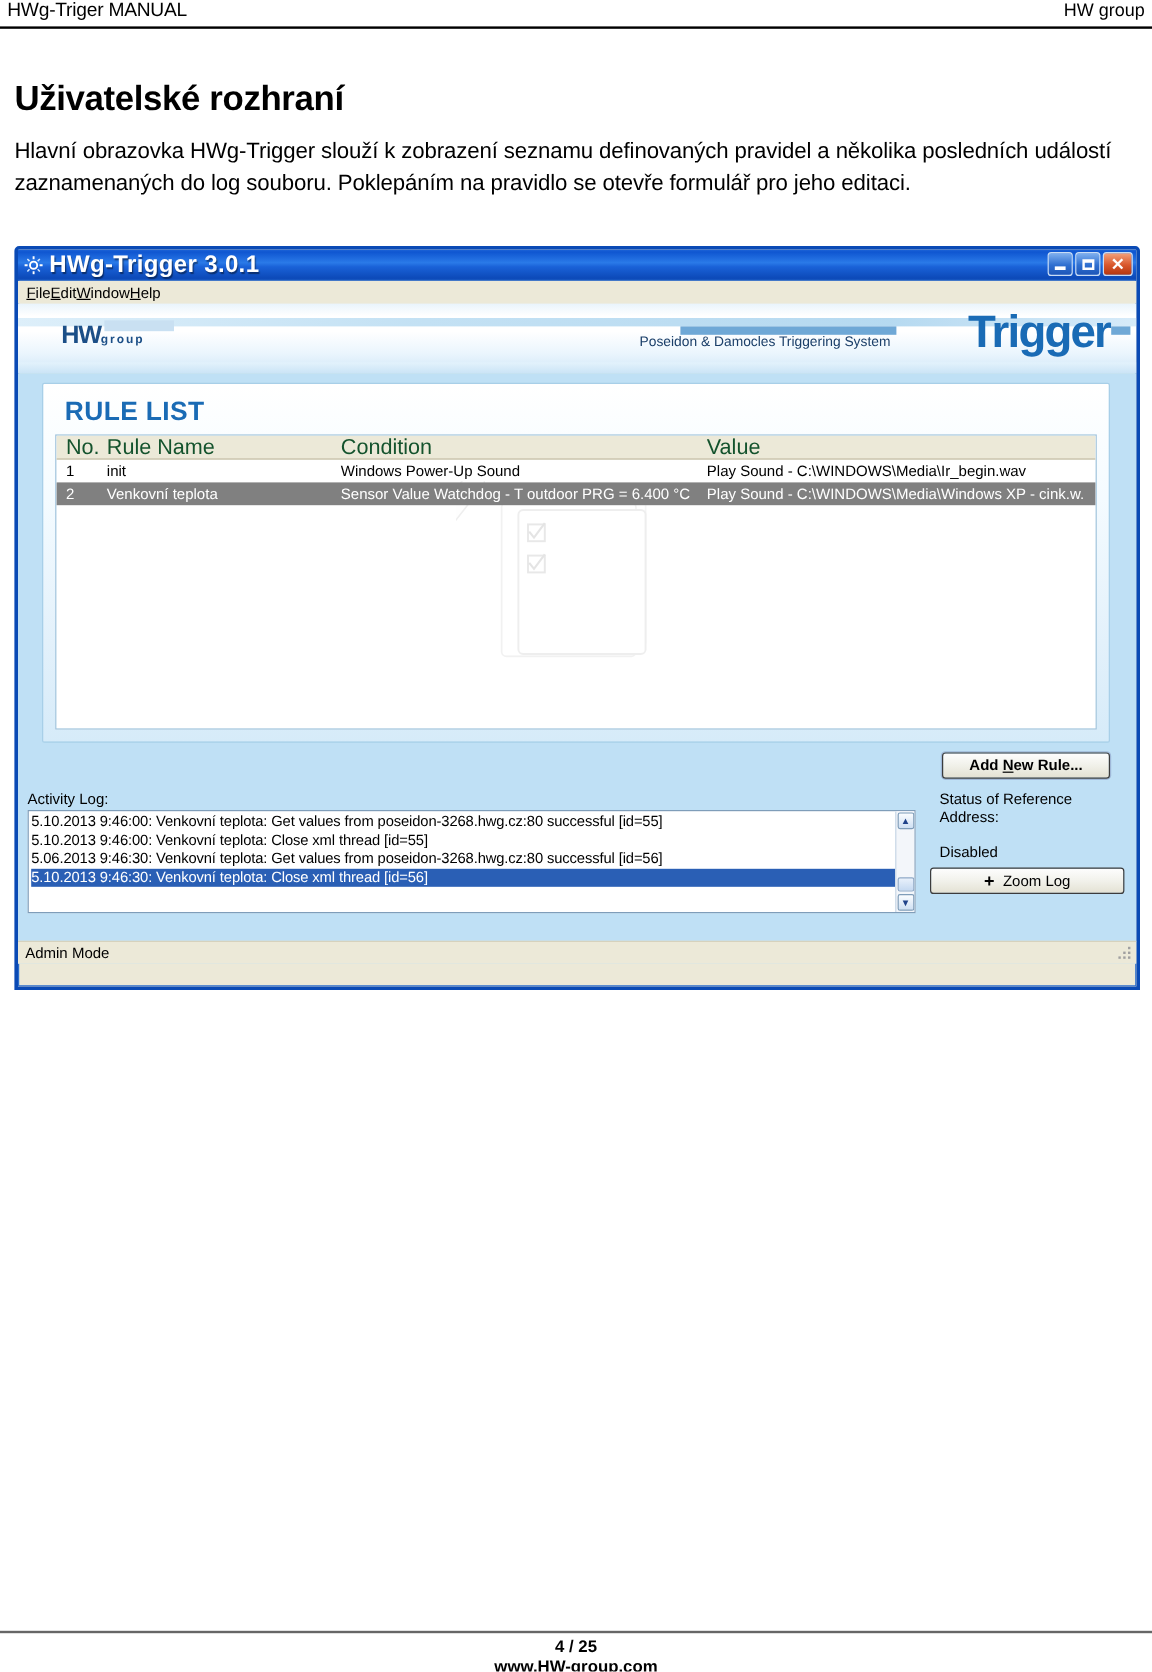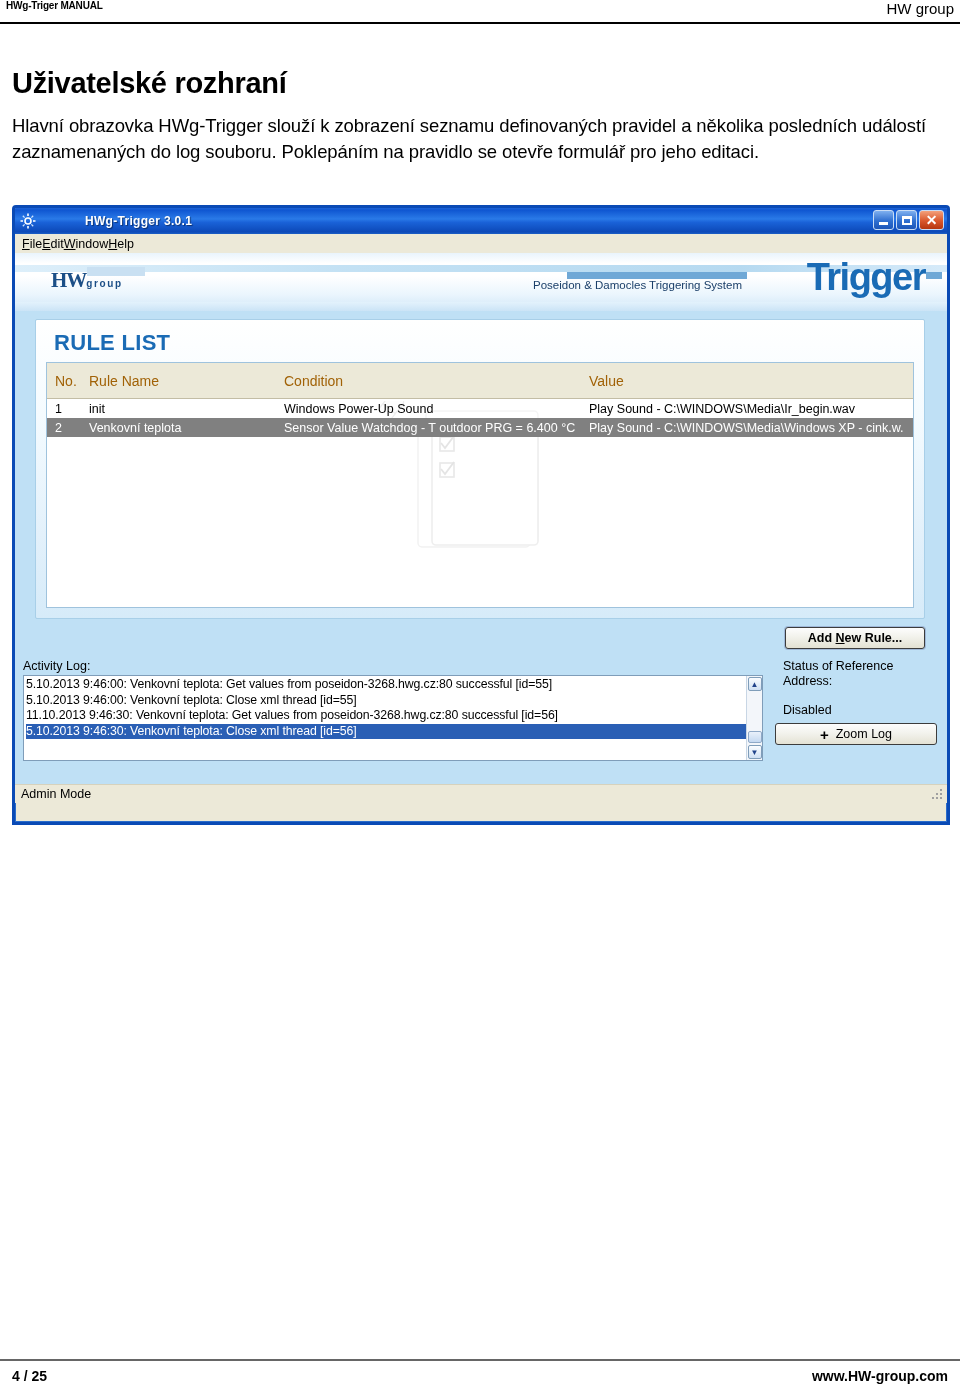--- a/index.html
+++ b/index.html
@@ -12,21 +12,21 @@
     position:relative;
     overflow:hidden;
   }
 
   
   .doc-header {
     position:absolute; left:0; top:0; width:960px; height:24px;
     display:flex; align-items:flex-start; justify-content:space-between;
     padding:0 6px;
   }
-  .doc-header-left { font-size:10px; font-weight:bold; letter-spacing:-0.2px; }
+  .doc-header-left { font-size:16px; font-weight:normal; letter-spacing:-0.2px; }
   .doc-header-right { font-size:15px; font-weight:normal; }
   .doc-header-rule {
     position:absolute; left:0; top:22px; width:960px; height:2px; background:#000;
   }
 
   
   .page-title {
     position:absolute; left:12px; top:48px;
     font-size:29px; font-weight:bold; letter-spacing:-0.3px;
   }
@@ -47,25 +47,24 @@
   .titlebar {
     height:26px;
     background:linear-gradient(to bottom,#1d63d6 0%,#0f56d1 8%,#2a7ae8 42%,#1a62d8 55%,#0c49b8 92%,#1c5fc6 100%);
     display:flex; align-items:center; padding:0 3px 0 5px;
     position:relative;
   }
   .title-icon {
     width:16px; height:16px; margin-right:5px; position:relative; flex:0 0 auto;
   }
   .titlebar-text {
-    color:#fff; font-size:12px; font-weight:bold;
+    color:#fff; font-size:20px; font-weight:bold;
     text-shadow:1px 1px 1px rgba(0,0,0,0.45);
     letter-spacing:0.3px;
     white-space:nowrap;
-    margin-left:44px;
   }
   .win-buttons { position:absolute; right:3px; top:2px; display:flex; gap:2px; }
   .win-btn {
     width:21px; height:20px; border-radius:3px;
     border:1px solid #c9ddf5;
     display:flex; align-items:center; justify-content:center;
     font-size:11px; color:#fff; font-weight:bold;
   }
   .win-btn.min { background:linear-gradient(to bottom,#7fb0ef,#2f6fd0 55%,#1d56b8); }
   .win-btn.max { background:linear-gradient(to bottom,#7fb0ef,#2f6fd0 55%,#1d56b8); }
@@ -93,21 +92,21 @@
   }
   .banner-stripe-bot {
     position:absolute; left:0; bottom:0; width:100%; height:9px;
     background:linear-gradient(to bottom,#e3f2fc,#cbe4f6);
   }
   .hw-logo {
     position:absolute; left:36px; top:16px;
     font-size:21px; font-weight:bold; color:#1c4f87; letter-spacing:-1px;
     line-height:1;
   }
-  .hw-logo .hw { font-family:Liberation Serif, serif; }
+  .hw-logo .hw { font-family:Liberation Sans, sans-serif; }
   .hw-logo .grp {
     font-size:10px; letter-spacing:1.6px; font-weight:bold; color:#1c4f87;
   }
   .hw-logo-bar {
     position:absolute; left:72px; top:14px; width:58px; height:9px;
     background:#c9e0f2;
   }
   .banner-tag {
     position:absolute; right:205px; top:26px;
     font-size:11.5px; color:#1b3f69; white-space:nowrap;
@@ -140,23 +139,23 @@
   }
   .rule-title {
     position:absolute; left:18px; top:10px;
     font-size:22px; font-weight:bold; color:#1a6bb5; letter-spacing:0.3px;
   }
   .rule-table {
     position:absolute; left:10px; top:42px; right:10px; bottom:10px;
     background:#fff; border:1px solid #9fc3dd; overflow:hidden;
   }
   .rt-head {
-    display:flex; height:36px; background:#ece9d8;
+    display:flex; height:20px; background:#ece9d8;
     border-bottom:1px solid #c3bda5;
-    font-size:14px; color:#a16207; align-items:center;
+    font-size:18px; color:#14532d; align-items:center;
   }
   .rt-row {
     display:flex; height:19px; align-items:center; font-size:12.5px;
     position:relative; z-index:2;
   }
   .rt-row.sel { background:#808080; color:#fff; }
   .col-no   { width:42px; padding-left:8px; flex:0 0 auto; }
   .col-name { width:195px; flex:0 0 auto; }
   .col-cond { width:305px; flex:0 0 auto; }
   .col-act  { flex:1 1 auto; white-space:nowrap; overflow:hidden; }
@@ -241,21 +240,21 @@
     position:absolute; right:3px; bottom:2px; width:13px; height:13px;
   }
 
   
   .footer-rule {
     position:absolute; left:0; top:1359px; width:960px; height:2px; background:#666;
   }
   .footer {
     position:absolute; left:0; top:1364px; width:960px; height:24px;
     display:flex; align-items:center; justify-content:space-between;
-    padding:0 12px; font-size:14px; font-weight:bold;
+    padding:0 12px; font-size:14px; font-weight:bold;flex-direction:column;
   }
   .footer .page-num { font-weight:bold; }
   .footer .site { font-weight:bold; }
 </style>
 </head>
 <body>
 
 <div class="doc-header">
   <div class="doc-header-left">HWg-Triger MANUAL</div>
   <div class="doc-header-right">HW group</div>
@@ -363,21 +362,21 @@
     <div class="add-rule-btn">
       <span>Add <u>N</u>ew Rule...</span>
     </div>
 
     <div class="log-label">Activity Log:</div>
 
     <div class="log-box">
       <div class="log-lines">
         <div class="log-line">5.10.2013 9:46:00: Venkovní teplota: Get values from poseidon-3268.hwg.cz:80 successful [id=55]</div>
         <div class="log-line">5.10.2013 9:46:00: Venkovní teplota: Close xml thread [id=55]</div>
-        <div class="log-line">11.10.2013 9:46:30: Venkovní teplota: Get values from poseidon-3268.hwg.cz:80 successful [id=56]</div>
+        <div class="log-line">5.06.2013 9:46:30: Venkovní teplota: Get values from poseidon-3268.hwg.cz:80 successful [id=56]</div>
         <div class="log-line sel">5.10.2013 9:46:30: Venkovní teplota: Close xml thread [id=56]</div>
       </div>
       <div class="log-scroll">
         <div class="sb-btn">▲</div>
         <div class="sb-track"></div>
         <div class="sb-thumb"></div>
         <div class="sb-btn">▼</div>
       </div>
     </div>
 

